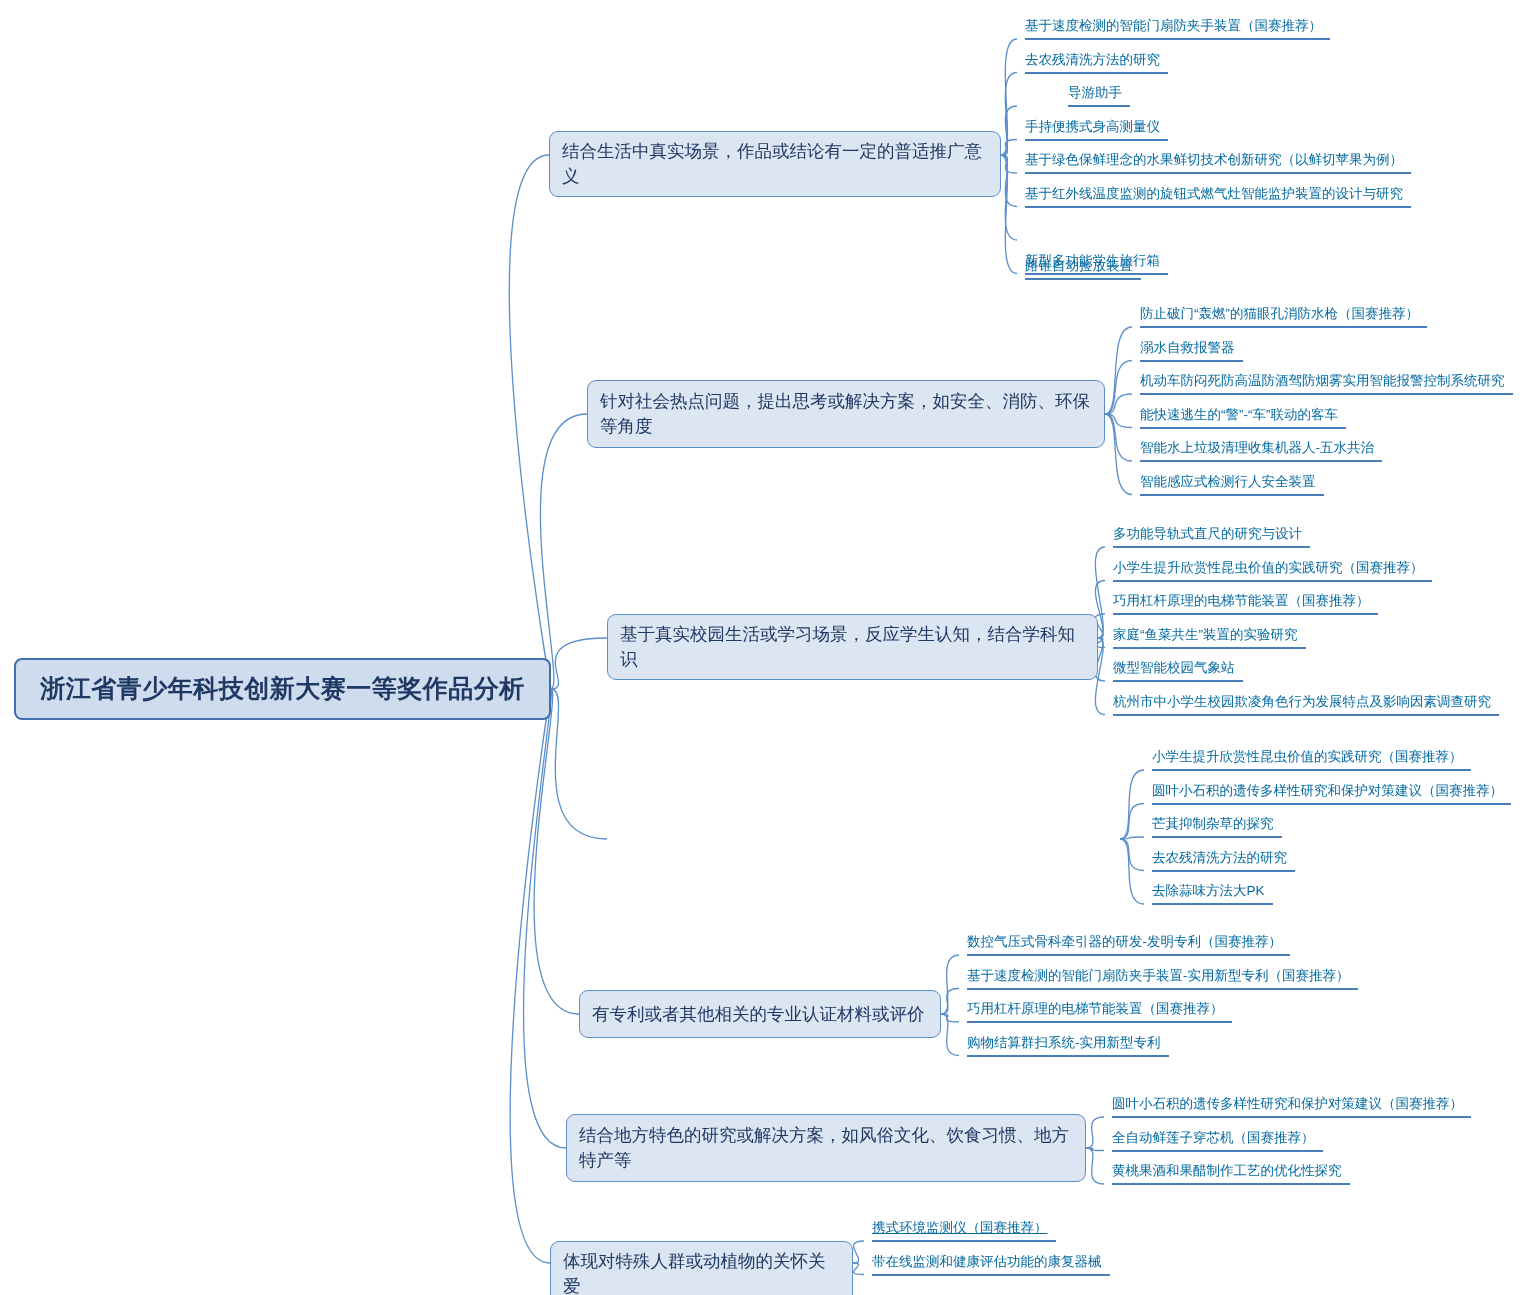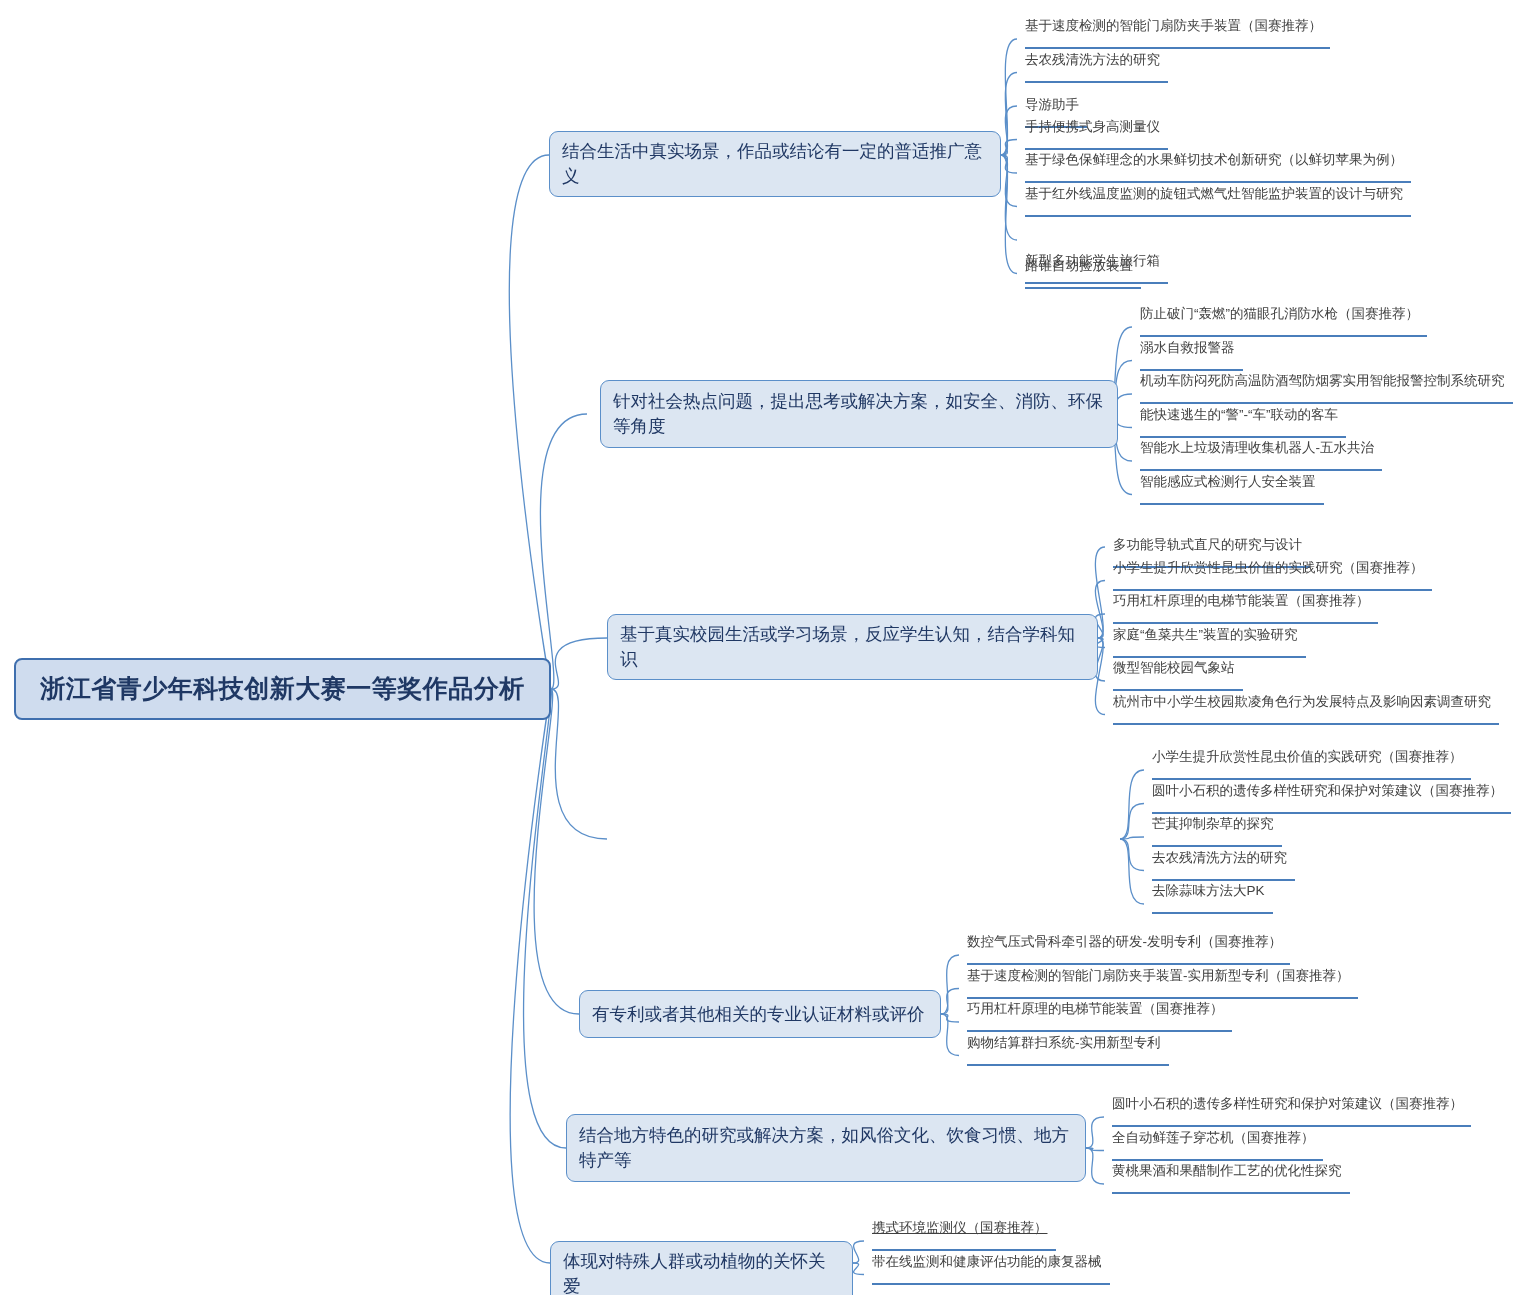--- a/index.html
+++ b/index.html
@@ -38,23 +38,23 @@
   }
   .node.branch{
     font-size:17.5px;
     color:#203864;
     padding-left:12px;
   }
   .leaf{
     position:absolute;
     box-sizing:border-box;
     font-size:13.5px;
-    color:#404040;
+    color:#0369a1;
     white-space:nowrap;
-    padding-bottom:12px;
+    padding-bottom:3px;
     border-bottom:2.2px solid #4a7ebb;
     line-height:1.35;
   }
 </style>
 </head>
 <body>
 
 <div id="map">
   <svg class="links" viewBox="0 0 1529 1295">
       <path d="M 551 689 C 550.04 689, 459 155, 549 155"></path>
@@ -100,39 +100,39 @@
       <path d="M 853 1263 C 871 1263, 838 1274.5, 864 1274.5"></path>
     </svg>
 <div class="node root" style="left: 14px; top: 658px; width: 537px; height: 62px;">
       <span>浙江省青少年科技创新大赛一等奖作品分析</span>
     </div>
     <div class="node branch" style="left: 549px; top: 131px; width: 452px; min-height: 48px;">
       <span>结合生活中真实场景，作品或结论有一定的普适推广意义</span>
     </div>
     <div class="leaf" style="left: 1025px; top: 17px; width: 305px;"><span>基于速度检测的智能门扇防夹手装置（国赛推荐）</span></div>
     <div class="leaf" style="left: 1025px; top: 50.5px; width: 143px;"><span>去农残清洗方法的研究</span></div>
-    <div class="leaf" style="left: 1025px; top: 84px; width: 62px; margin-top: 12px;"><span>导游助手</span></div>
+    <div class="leaf" style="left: 1068px; top: 84px; width: 62px;"><span>导游助手</span></div>
     <div class="leaf" style="left: 1025px; top: 117.5px; width: 143px;"><span>手持便携式身高测量仪</span></div>
     <div class="leaf" style="left: 1025px; top: 151px; width: 386px;"><span>基于绿色保鲜理念的水果鲜切技术创新研究（以鲜切苹果为例）</span></div>
     <div class="leaf" style="left: 1025px; top: 184.5px; width: 386px;"><span>基于红外线温度监测的旋钮式燃气灶智能监护装置的设计与研究</span></div>
     <div class="leaf" style="left: 1025px; top: 233px; width: 116px; margin-top: 24px;"><span>路锥自动捡放装置</span></div>
     <div class="leaf" style="left: 1025px; top: 251.5px; width: 143px;"><span>新型多功能学生旅行箱</span></div>
-    <div class="node branch" style="left: 587px; top: 380px; width: 518px; min-height: 68px; margin-left: 13px;">
+    <div class="node branch" style="left: 587px; top: 380px; width: 518px; min-height: 68px;">
       <span>针对社会热点问题，提出思考或解决方案，如安全、消防、环保等角度</span>
     </div>
     <div class="leaf" style="left: 1140px; top: 305px; width: 287px;"><span>防止破门“轰燃”的猫眼孔消防水枪（国赛推荐）</span></div>
     <div class="leaf" style="left: 1140px; top: 338.5px; width: 103px;"><span>溺水自救报警器</span></div>
     <div class="leaf" style="left: 1140px; top: 372px; width: 373px;"><span>机动车防闷死防高温防酒驾防烟雾实用智能报警控制系统研究</span></div>
     <div class="leaf" style="left: 1140px; top: 405.5px; width: 206px;"><span>能快速逃生的“警”-“车”联动的客车</span></div>
     <div class="leaf" style="left: 1140px; top: 439px; width: 242px;"><span>智能水上垃圾清理收集机器人-五水共治</span></div>
     <div class="leaf" style="left: 1140px; top: 472.5px; width: 184px;"><span>智能感应式检测行人安全装置</span></div>
     <div class="node branch" style="left: 607px; top: 614px; width: 491px; min-height: 48px;">
       <span>基于真实校园生活或学习场景，反应学生认知，结合学科知识</span>
     </div>
-    <div class="leaf" style="left: 1113px; top: 525px; width: 197px; margin-top: 11px;"><span>多功能导轨式直尺的研究与设计</span></div>
+    <div class="leaf" style="left: 1113px; top: 525px; width: 197px;"><span>多功能导轨式直尺的研究与设计</span></div>
     <div class="leaf" style="left: 1113px; top: 558.5px; width: 319px;"><span>小学生提升欣赏性昆虫价值的实践研究（国赛推荐）</span></div>
     <div class="leaf" style="left: 1113px; top: 592px; width: 265px;"><span>巧用杠杆原理的电梯节能装置（国赛推荐）</span></div>
     <div class="leaf" style="left: 1113px; top: 625.5px; width: 193px;"><span>家庭“鱼菜共生”装置的实验研究</span></div>
     <div class="leaf" style="left: 1113px; top: 659px; width: 130px;"><span>微型智能校园气象站</span></div>
     <div class="leaf" style="left: 1113px; top: 692.5px; width: 386px;"><span>杭州市中小学生校园欺凌角色行为发展特点及影响因素调查研究</span></div>
     <div class="leaf" style="left: 1152px; top: 748px; width: 319px;"><span>小学生提升欣赏性昆虫价值的实践研究（国赛推荐）</span></div>
     <div class="leaf" style="left: 1152px; top: 781.5px; width: 359px;"><span>圆叶小石积的遗传多样性研究和保护对策建议（国赛推荐）</span></div>
     <div class="leaf" style="left: 1152px; top: 815px; width: 130px;"><span>芒萁抑制杂草的探究</span></div>
     <div class="leaf" style="left: 1152px; top: 848.5px; width: 143px;"><span>去农残清洗方法的研究</span></div>
     <div class="leaf" style="left: 1152px; top: 882px; width: 121px;"><span>去除蒜味方法大PK</span></div>

